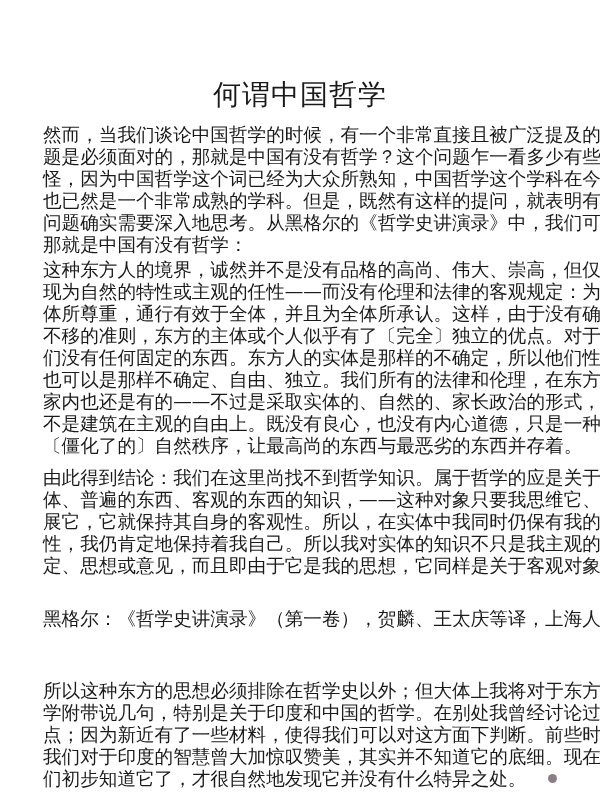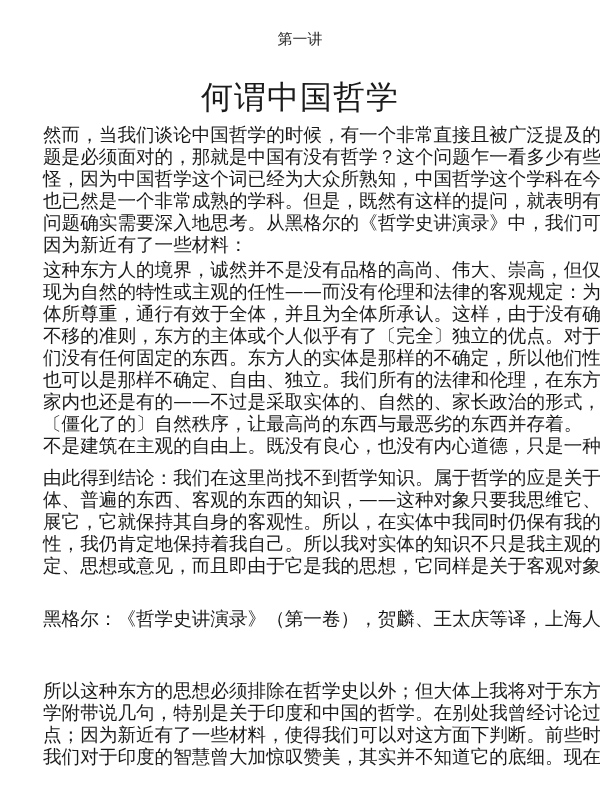--- a/index.html
+++ b/index.html
@@ -10,21 +10,21 @@
     font-family: "DejaVu Serif", "Liberation Serif", serif;
   }
   .page { position: relative; width: 600px; height: 800px; }
   .lecture-label {
     position: absolute; top: 30px; left: 0; width: 600px;
     text-align: center; font-size: 15px; color: #222;
     font-family: "Liberation Serif", "DejaVu Serif", serif;
   }
   .title {
     position: absolute; top: 76px; left: 0; width: 600px;
-    text-align: center; font-size: 32px; font-weight: normal; margin: 0;
+    text-align: center; font-size: 28px; font-weight: normal; margin: 0;
     font-family: "DejaVu Sans", "Liberation Sans", sans-serif; color: #1a1a1a;
     letter-spacing: 1px;
   }
   .para {
     position: absolute; left: 43px; width: 534px;
     font-size: 18.6px; line-height: 22px; margin: 0;
   }
   .line { display: block; white-space: nowrap; text-align-last: justify; text-align: justify; }
   .line.last { text-align-last: left; }
   .p1 { top: 124px; }
@@ -35,55 +35,55 @@
   .footnote-marker {
     display: inline-block; width: 9px; height: 9px; border-radius: 50%;
     background: #8a7f86; margin-left: 22px; vertical-align: middle;
     position: relative; top: -2px;
   }
 </style>
 </head>
 <body>
 
 <div class="page">
-  <div class="lecture-label">第一讲</div>
   <h1 class="title">何谓中国哲学</h1>
 
   <div class="para p1">
     <span class="line">然而，当我们谈论中国哲学的时候，有一个非常直接且被广泛提及的问</span>
     <span class="line">题是必须面对的，那就是中国有没有哲学？这个问题乍一看多少有些奇</span>
     <span class="line">怪，因为中国哲学这个词已经为大众所熟知，中国哲学这个学科在今日</span>
     <span class="line">也已然是一个非常成熟的学科。但是，既然有这样的提问，就表明有些</span>
     <span class="line">问题确实需要深入地思考。从黑格尔的《哲学史讲演录》中，我们可以</span>
-    <span class="line last">因为新近有了一些材料：</span>
+    <span class="line last">那就是中国有没有哲学：</span>
   </div>
 
   <div class="para p2">
     <span class="line">这种东方人的境界，诚然并不是没有品格的高尚、伟大、崇高，但仅表</span>
     <span class="line">现为自然的特性或主观的任性——而没有伦理和法律的客观规定：为全</span>
     <span class="line">体所尊重，通行有效于全体，并且为全体所承认。这样，由于没有确定</span>
     <span class="line">不移的准则，东方的主体或个人似乎有了〔完全〕独立的优点。对于他</span>
     <span class="line">们没有任何固定的东西。东方人的实体是那样的不确定，所以他们性格</span>
     <span class="line">也可以是那样不确定、自由、独立。我们所有的法律和伦理，在东方国</span>
     <span class="line">家内也还是有的——不过是采取实体的、自然的、家长政治的形式，而</span>
+    <span class="line last">不是建筑在主观的自由上。既没有良心，也没有内心道德，只是一种</span>
     <span class="line last">〔僵化了的〕自然秩序，让最高尚的东西与最恶劣的东西并存着。</span>
-    <span class="line last">不是建筑在主观的自由上。既没有良心，也没有内心道德，只是一种</span>
   </div>
 
   <div class="para p3">
     <span class="line">由此得到结论：我们在这里尚找不到哲学知识。属于哲学的应是关于实</span>
     <span class="line">体、普遍的东西、客观的东西的知识，——这种对象只要我思维它、发</span>
     <span class="line">展它，它就保持其自身的客观性。所以，在实体中我同时仍保有我的特</span>
     <span class="line">性，我仍肯定地保持着我自己。所以我对实体的知识不只是我主观的规</span>
     <span class="line">定、思想或意见，而且即由于它是我的思想，它同样是关于客观对象的</span>
   </div>
 
   <div class="para p4">
     <span class="line">黑格尔：《哲学史讲演录》（第一卷），贺麟、王太庆等译，上海人民</span>
   </div>
 
   <div class="para p5">
     <span class="line">所以这种东方的思想必须排除在哲学史以外；但大体上我将对于东方哲</span>
     <span class="line">学附带说几句，特别是关于印度和中国的哲学。在别处我曾经讨论过这</span>
     <span class="line">点；因为新近有了一些材料，使得我们可以对这方面下判断。前些时候</span>
     <span class="line">我们对于印度的智慧曾大加惊叹赞美，其实并不知道它的底细。现在我</span>
+    <span class="line last"><span>们初步知道它了，才很自然地发现它并没有什么特异之处。</span><span class="footnote-marker"></span></span>
   </div>
 </div>
 
 </body></html>

